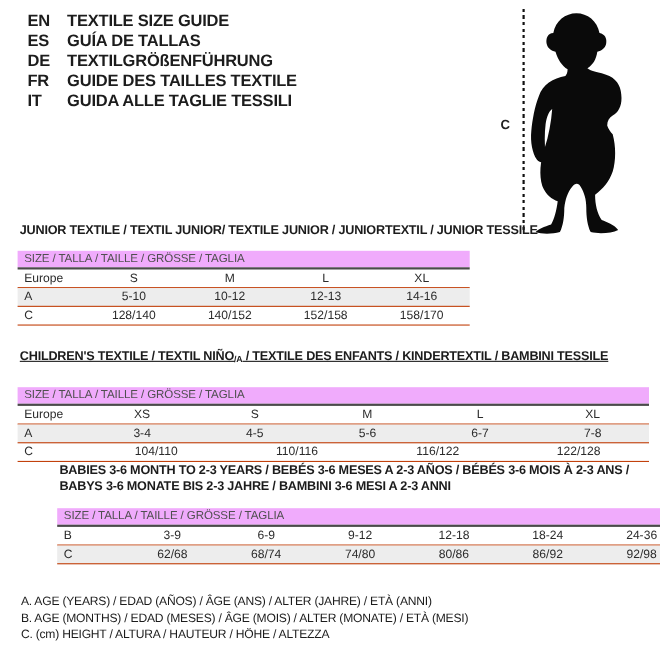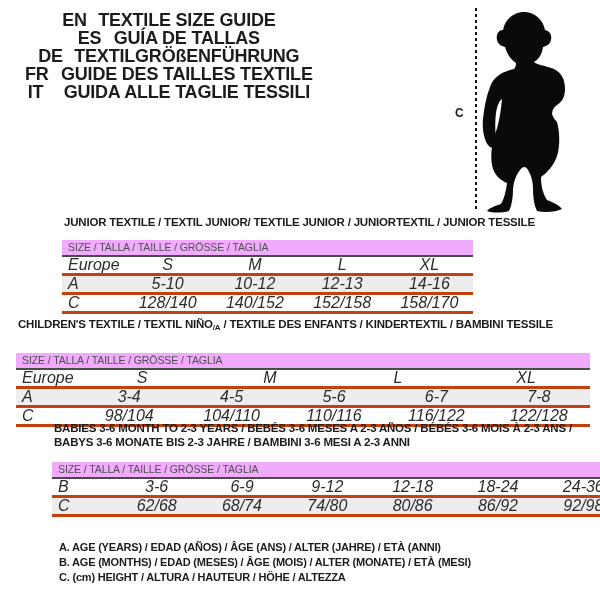--- a/index.html
+++ b/index.html
@@ -5,56 +5,56 @@
   html,body{margin:0;padding:0;}
   body{
     width:600px;height:600px;position:relative;background:#ffffff;
     font-family:"Liberation Sans","DejaVu Sans",sans-serif;
     -webkit-font-smoothing:antialiased;color:#1c1c1c;overflow:hidden;
   }
   .canvas{position:absolute;inset:0;}
 
   
   .lang-list{position:absolute;top:11px;left:25px;}
-  .lang-row{display:flex;line-height:18px;font-size:18px;font-weight:bold;letter-spacing:-0.2px;justify-content:center;}
+  .lang-row{display:flex;line-height:18px;font-size:15px;font-weight:bold;letter-spacing:-0.2px;}
   .lang-code{width:36px;flex:0 0 36px;}
   .lang-title{white-space:nowrap;}
 
   
   .dash-line{
     position:absolute;left:475px;top:8px;width:2px;height:201px;
     background:repeating-linear-gradient(to bottom,#111 0 3px,transparent 3px 6px);
   }
   .dim-label{position:absolute;left:455px;top:106px;font-size:12px;font-weight:bold;color:#222;}
   .silhouette{position:absolute;left:478px;top:9px;}
 
   
   .section{position:absolute;left:16px;}
-  .s0{top:215px;width:411px;margin-left:46px;}
+  .s0{top:203px;width:411px;}
   .s1{top:317px;width:574px;}
   .s2{top:421px;width:574px;margin-left:36px;}
   .sec-heading{font-weight:bold;font-size:11.5px;line-height:14px;letter-spacing:-0.2px;color:#1c1c1c;padding-left:2px;white-space:nowrap;}
   .s0 .sec-heading{margin-bottom:11px;}
-  .s1 .sec-heading{margin-bottom:18px;}
+  .s1 .sec-heading{margin-bottom:18px;text-decoration:underline;}
   .s2 .sec-heading{margin-bottom:13px;}
   .sec-heading sub{font-size:8px;vertical-align:-2px;}
 
   .size-bar{
     background:#f0abfc;color:#4f4f4f;font-size:10.5px;line-height:15px;height:15px;
     padding-left:6px;letter-spacing:-0.1px;
   }
   .rows{border-top:2px solid #4a4a4a;}
-  .trow{display:flex;height:16px;line-height:16px;font-size:16px;color:#2b2b2b;border-bottom:3px solid #c2410c;font-style:italic;}
+  .trow{display:flex;height:16px;line-height:16px;font-size:11px;color:#2b2b2b;border-bottom:1px solid #c2410c;}
   .trow.shade{background:#ededed;}
   .tlabel{flex:0 0 56px;padding-left:6px;text-align:left;}
   .tcell{flex:1;text-align:center;}
 
   
   .footnotes{position:absolute;top:540px;left:19px;}
-  .footnote{font-size:11px;line-height:15px;font-weight:bold;letter-spacing:-0.2px;white-space:nowrap;color:#1c1c1c;margin-left:40px;}
+  .footnote{font-size:11px;line-height:15px;font-weight:normal;letter-spacing:-0.2px;white-space:nowrap;color:#1c1c1c;}
 </style>
 </head>
 <body>
 
 <div class="canvas">
 
   <div class="lang-list" id="langList">
       <div class="lang-row">
         <span class="lang-code">EN</span>
         <span class="lang-title">TEXTILE SIZE GUIDE</span>
@@ -116,53 +116,53 @@
         </div>
       </div>
       <div class="section s1">
         <div class="sec-heading">
           <div class="heading-line"><span>CHILDREN'S TEXTILE / TEXTIL NIÑO</span><sub>/A</sub><span> / TEXTILE DES ENFANTS / KINDERTEXTIL / BAMBINI TESSILE</span></div>
         </div>
         <div class="size-bar">SIZE / TALLA / TAILLE / GRÖSSE / TAGLIA</div>
         <div class="rows">
           <div class="trow">
             <div class="tlabel">Europe</div>
+            <div class="tcell">XS</div>
             <div class="tcell">S</div>
             <div class="tcell">M</div>
             <div class="tcell">L</div>
             <div class="tcell">XL</div>
           </div>
           <div class="trow shade">
             <div class="tlabel">A</div>
             <div class="tcell">3-4</div>
             <div class="tcell">4-5</div>
             <div class="tcell">5-6</div>
             <div class="tcell">6-7</div>
             <div class="tcell">7-8</div>
           </div>
           <div class="trow">
             <div class="tlabel">C</div>
-            <div class="tcell">98/104</div>
             <div class="tcell">104/110</div>
             <div class="tcell">110/116</div>
             <div class="tcell">116/122</div>
             <div class="tcell">122/128</div>
           </div>
         </div>
       </div>
       <div class="section s2">
         <div class="sec-heading">
           <div class="heading-line"><span>BABIES 3-6 MONTH TO 2-3 YEARS / BEBÉS 3-6 MESES A 2-3 AÑOS / BÉBÉS 3-6 MOIS À 2-3 ANS /</span></div>
           <div class="heading-line"><span>BABYS 3-6 MONATE BIS 2-3 JAHRE / BAMBINI 3-6 MESI A 2-3 ANNI</span></div>
         </div>
         <div class="size-bar">SIZE / TALLA / TAILLE / GRÖSSE / TAGLIA</div>
         <div class="rows">
           <div class="trow">
             <div class="tlabel">B</div>
-            <div class="tcell">3-6</div>
+            <div class="tcell">3-9</div>
             <div class="tcell">6-9</div>
             <div class="tcell">9-12</div>
             <div class="tcell">12-18</div>
             <div class="tcell">18-24</div>
             <div class="tcell">24-36</div>
           </div>
           <div class="trow shade">
             <div class="tlabel">C</div>
             <div class="tcell">62/68</div>
             <div class="tcell">68/74</div>

